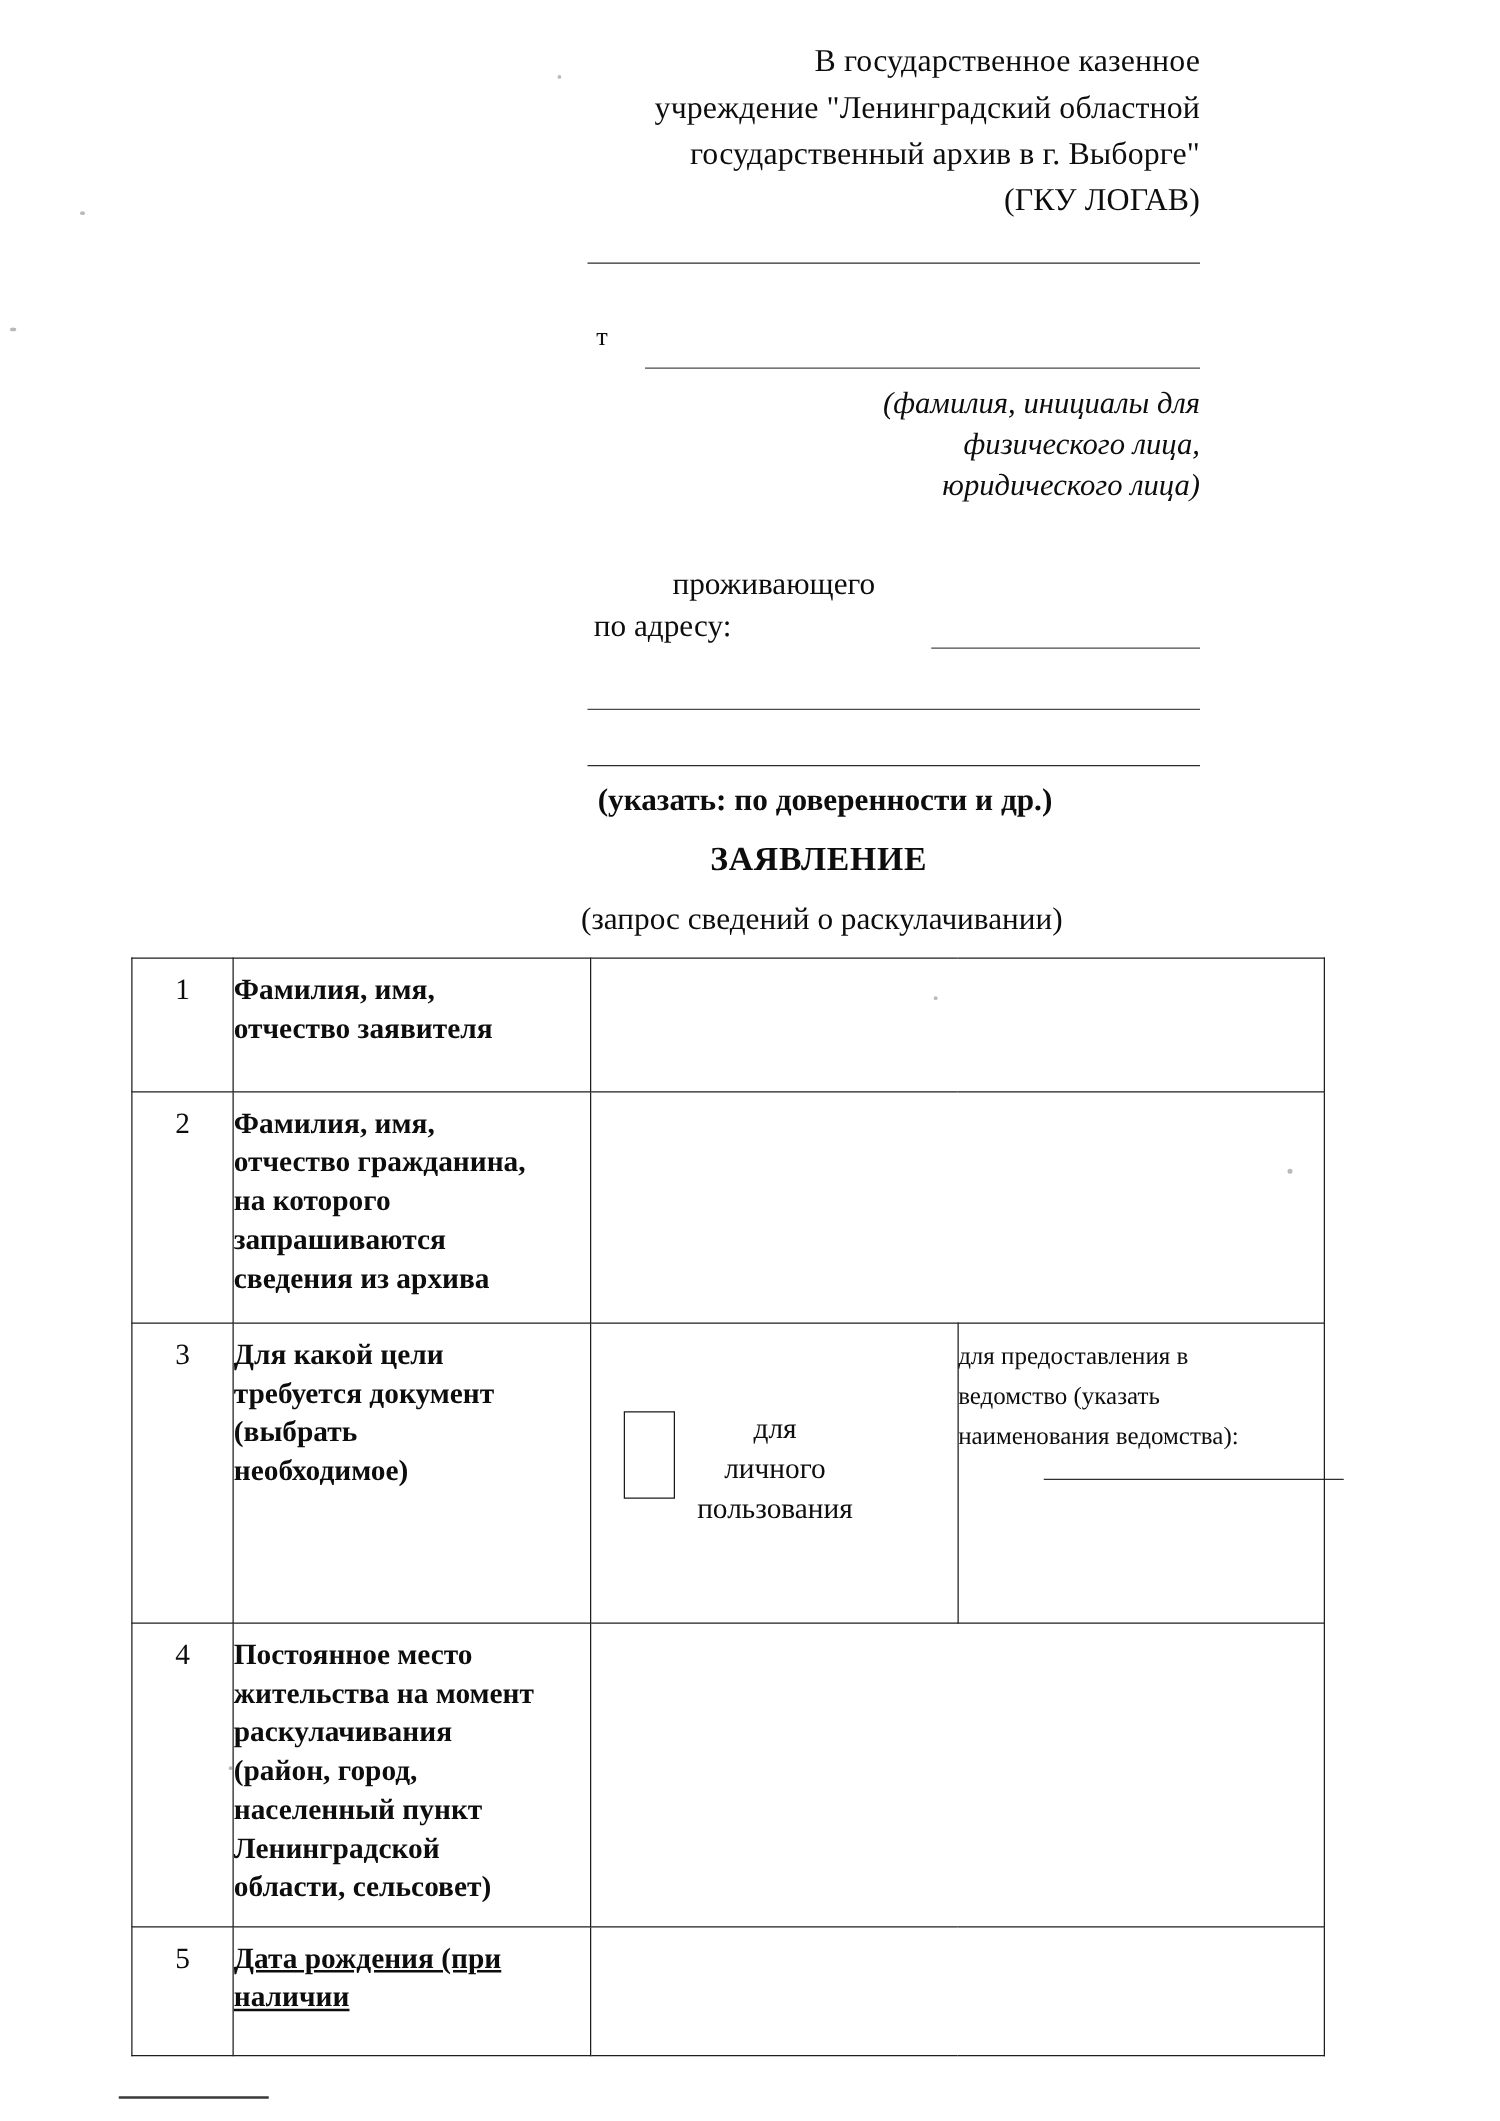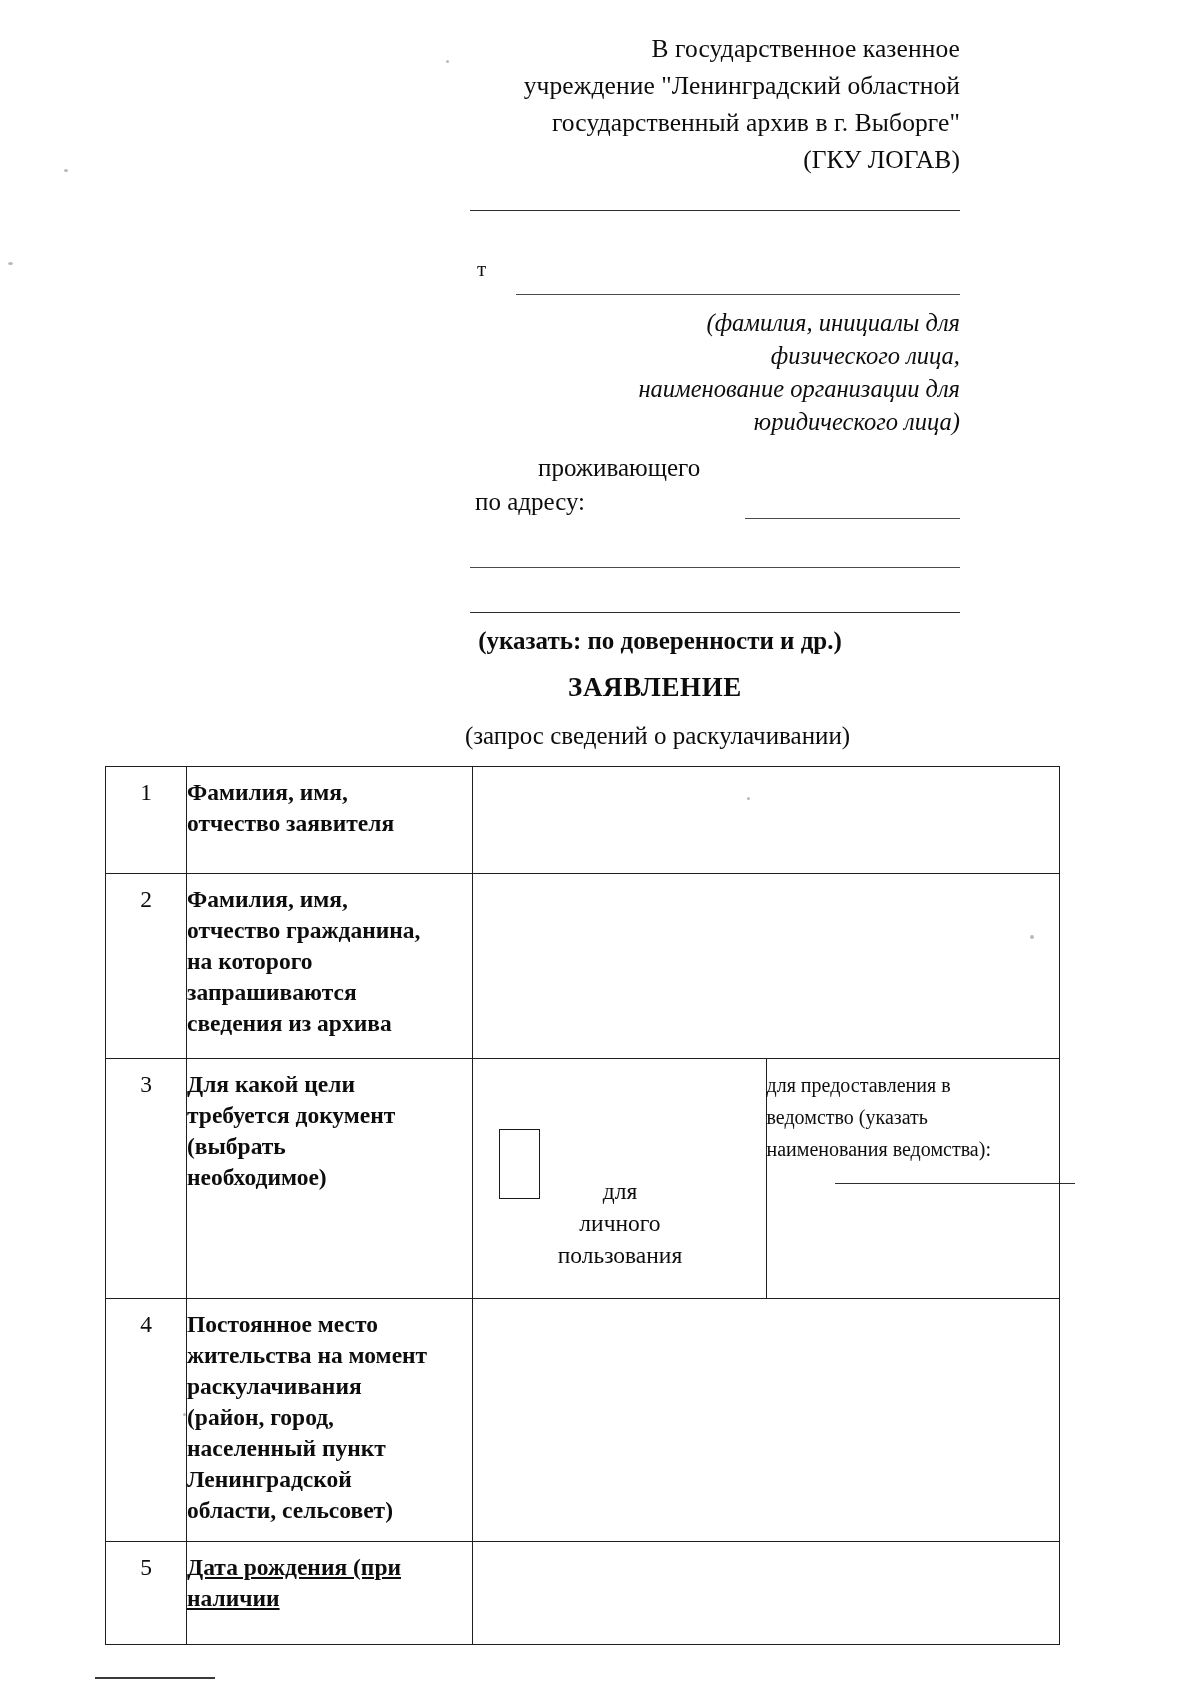--- a/index.html
+++ b/index.html
@@ -140,21 +140,20 @@
   </div>
 
   <div class="rule" style="left:470px;top:210px;width:490px;"></div>
 
   <div class="t-mark">т</div>
   <div class="rule soft" style="left:516px;top:294px;width:444px;"></div>
 
   <div class="caption-italic">
     <div>(фамилия, инициалы для</div>
     <div>физического лица,</div>
-    <div>наименование организации для</div>
     <div>юридического лица)</div>
   </div>
 
   <div class="resid resid-1">проживающего</div>
   <div class="resid resid-2">по адресу:</div>
 
   <div class="rule soft" style="left:745px;top:518px;width:215px;"></div>
   <div class="rule soft" style="left:470px;top:567px;width:490px;"></div>
   <div class="rule" style="left:470px;top:612px;width:490px;"></div>
 
@@ -183,21 +182,21 @@
 
       <tr class="row-tall">
         <td class="c-num">3</td>
         <td class="c-lab" style="white-space:pre-line;">Для какой цели
 требуется документ
 (выбрать
 необходимое)</td>
         <td class="c-choice">
           <div class="choice-wrap">
             <span class="checkbox"></span>
-            <span class="choice-text" style="white-space:pre-line;margin-top:48px;">для
+            <span class="choice-text" style="white-space:pre-line;">для
 личного
 пользования</span>
           </div>
         </td>
         <td class="c-dept">
           <div class="dept-text" style="white-space:pre-line;">для предоставления в
 ведомство (указать
 наименования ведомства):</div>
           <div class="dept-rule"></div>
         </td>

